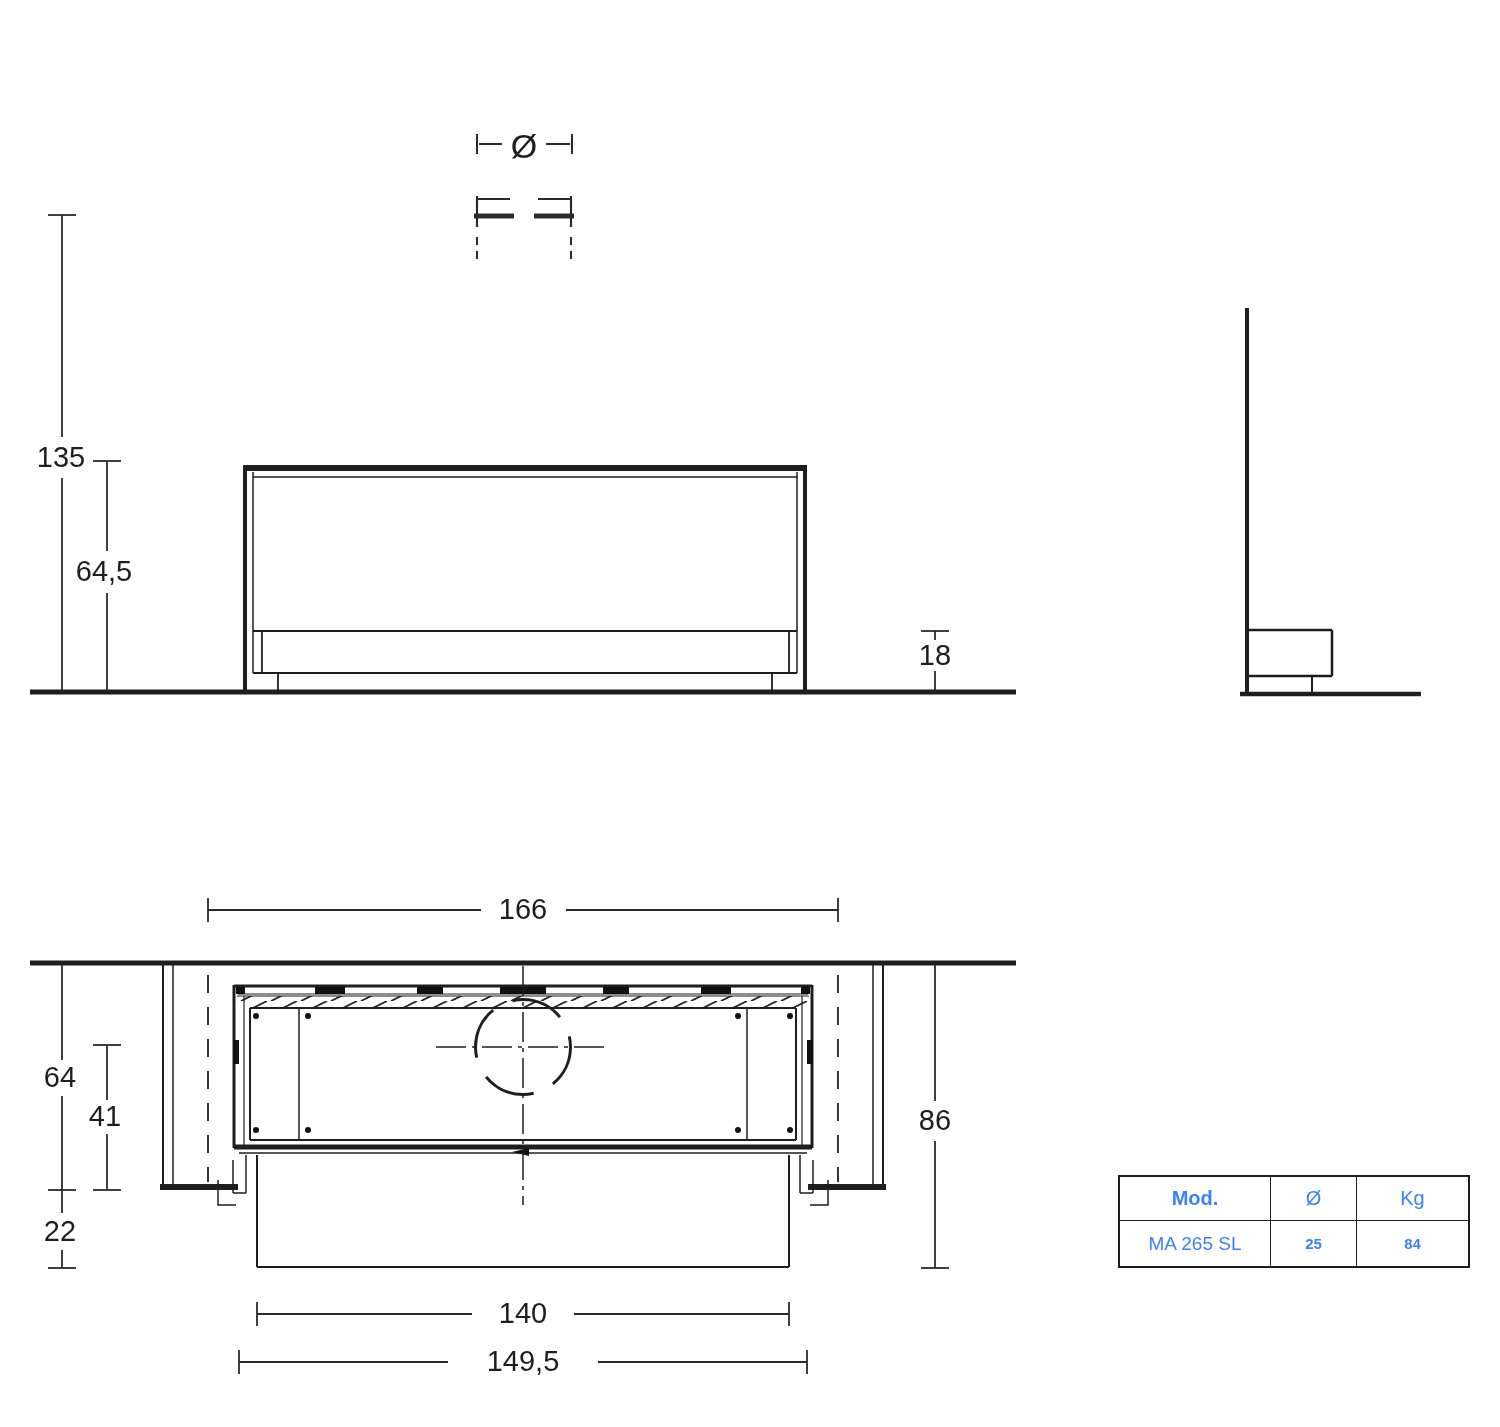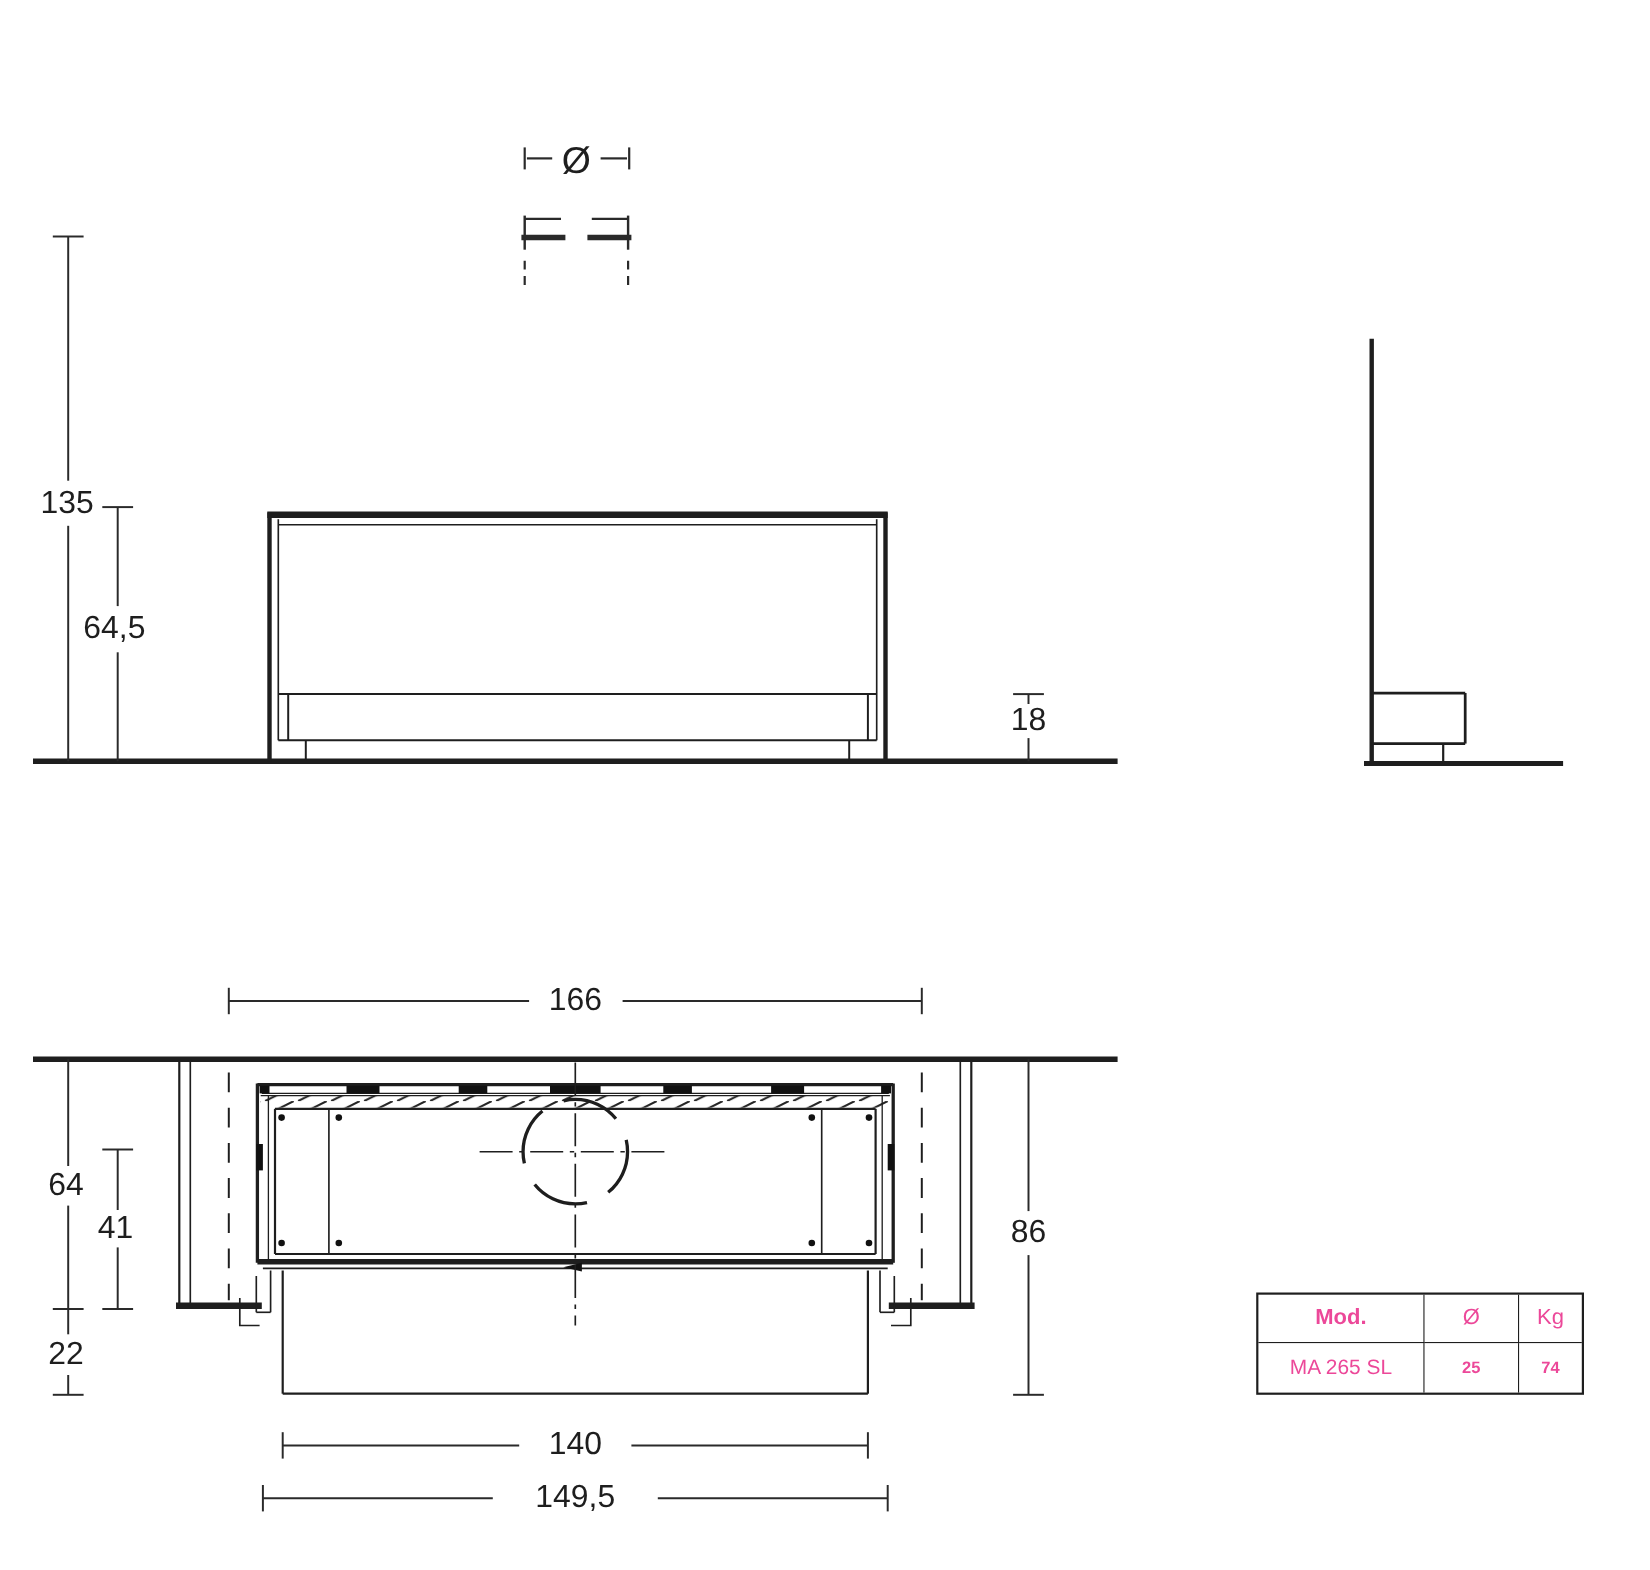--- a/index.html
+++ b/index.html
@@ -12,29 +12,29 @@
   }
   svg{position:absolute;left:0;top:0;}
   svg text{
     font-family:"Liberation Sans", sans-serif;
     fill:#1e1e1e;
   }
   .dim-label{font-size:29px;}
   .dia-label{font-size:34px;}
   
   .spec-table{
-    position:absolute;left:1142px;top:1175px;
-    width:298px;height:93px;
+    position:absolute;left:1118px;top:1175px;
+    width:352px;height:93px;
     border:2.5px solid #1e1e1e;
     box-sizing:border-box;
     display:grid;
     grid-template-columns:151px 86px 1fr;
     grid-template-rows:44px 1fr;
     background:#fff;
-    color:#ec4899;
+    color:#3b82f6;
   }
   .spec-cell{
     display:flex;align-items:center;justify-content:center;
     border-right:1.5px solid #1e1e1e;
     border-bottom:1.5px solid #1e1e1e;
     box-sizing:border-box;
     font-size:19px;
   }
   .spec-cell.last-col{border-right:none;}
   .spec-cell.last-row{border-bottom:none;text-align:right;}
@@ -260,16 +260,16 @@
     <text x="523" y="1361" text-anchor="middle" dominant-baseline="central" class="dim-label">149,5</text>
   </g>
 </svg>
 
 <div class="spec-table">
   <div class="spec-cell hdr-mod">Mod.</div>
   <div class="spec-cell hdr">Ø</div>
   <div class="spec-cell hdr last-col">Kg</div>
   <div class="spec-cell last-row">MA 265 SL</div>
   <div class="spec-cell small last-row">25</div>
-  <div class="spec-cell small last-row last-col">74</div>
+  <div class="spec-cell small last-row last-col">84</div>
 </div>
 
 </div>
 
 </body></html>

